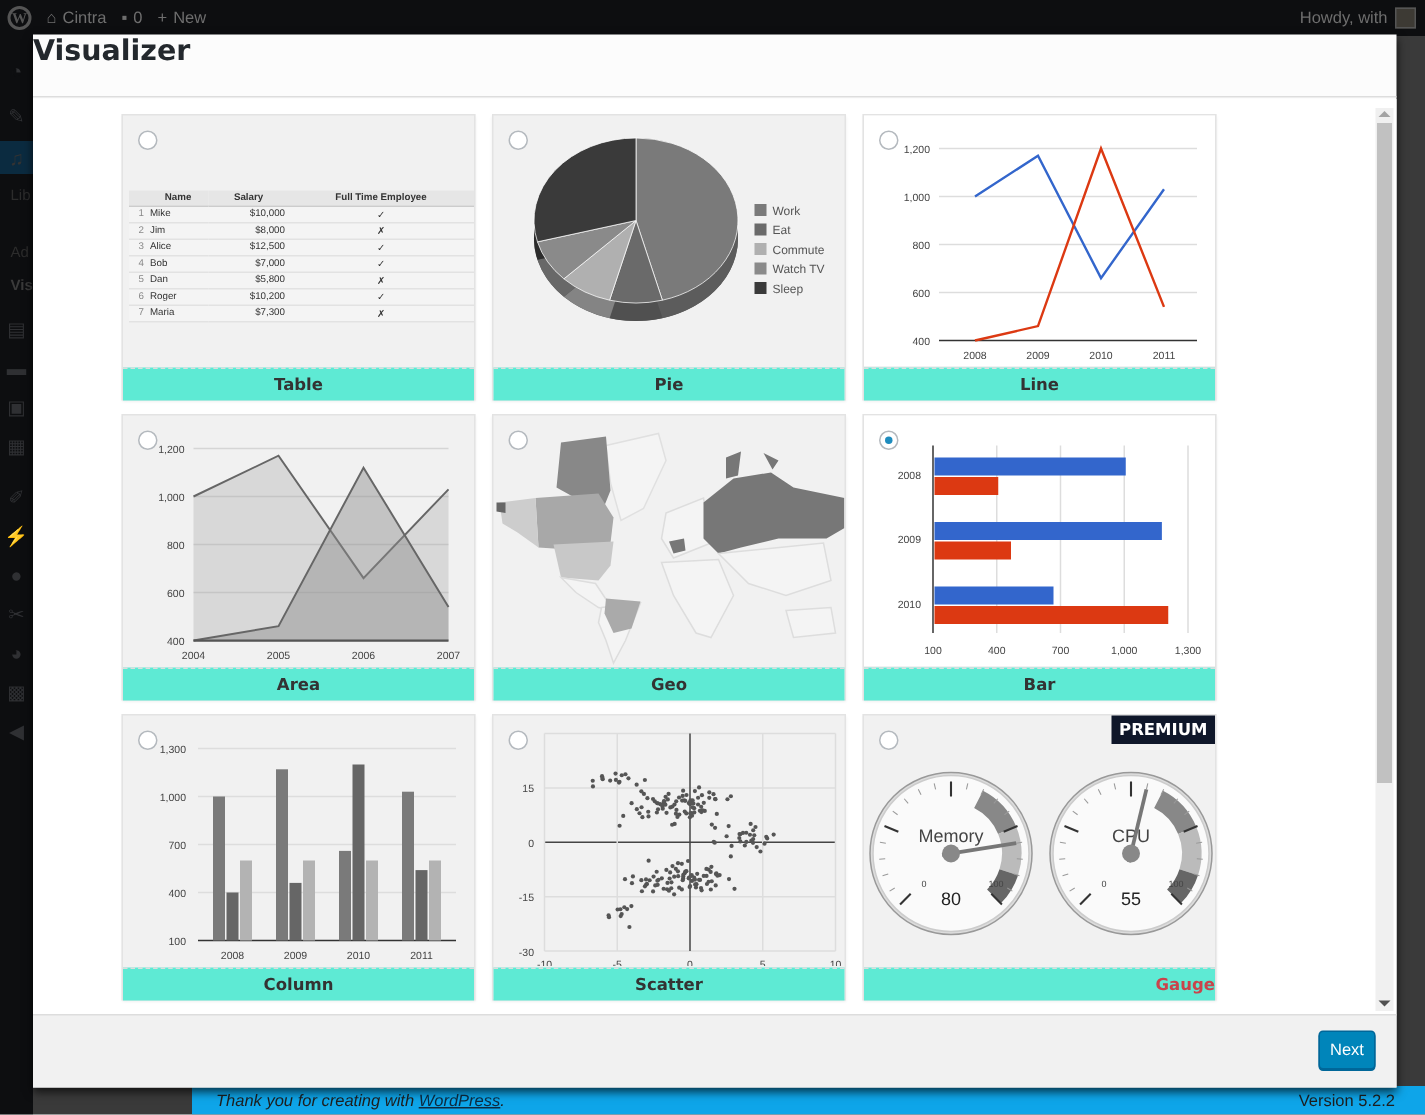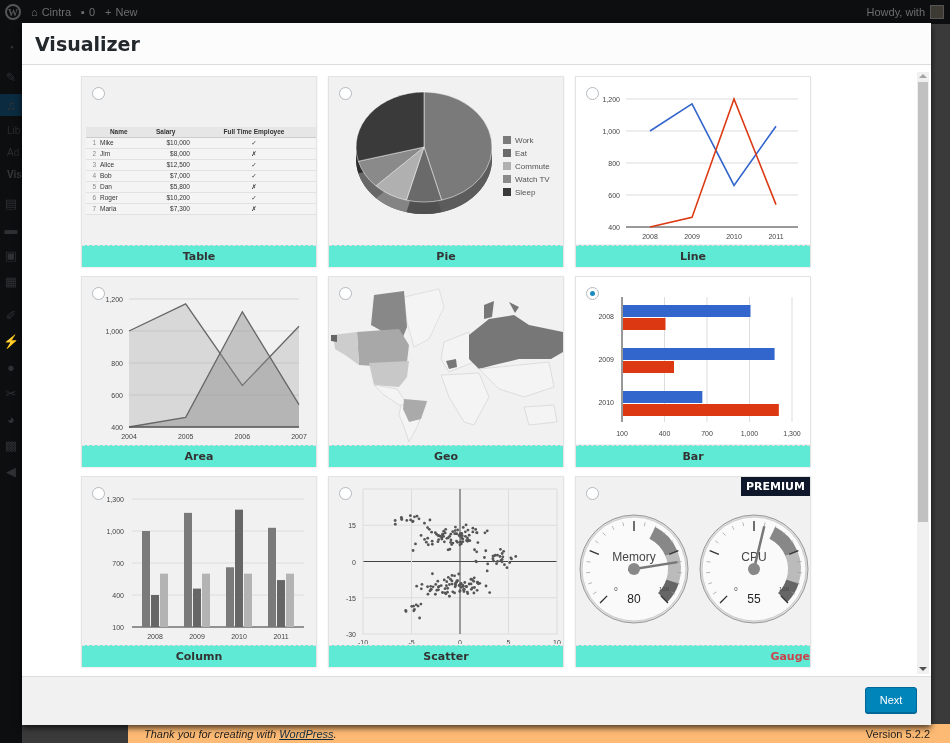--- a/index.html
+++ b/index.html
@@ -14,32 +14,32 @@
   #adminbar .avatar { width: 14px; height: 14px; background: #3d3a34; border: 1px solid #555; }
 
   
   #sidebar { position: absolute; left: 0; top: 24px; width: 22px; height: 719px; background: #0d0e10; }
   #sidebar .mi { width: 22px; height: 22px; display: flex; align-items: center; justify-content: center; color: #2f3033; font-size: 13px; }
   #sidebar .mi.active { background: #0b2b40; color: #333; }
   #sidebar .sub { color: #2c2c2c; font-size: 10px; padding-left: 7px; height: 18px; line-height: 18px; overflow: hidden; white-space: nowrap; }
   #sidebar .sub.cur { color: #3a3a3a; font-weight: bold; }
 
   
-  #wpfooter { position: absolute; left: 128px; top: 724px; width: 822px; height: 19px; background: #fdba74; font-size: 11px; color: #1e1e1e; display: flex; align-items: center; padding-left: 16px; }
+  #wpfooter { position: absolute; left: 128px; top: 724px; width: 822px; height: 19px; background: #0ea5e9; font-size: 11px; color: #1e1e1e; display: flex; align-items: center; padding-left: 16px; }
   #wpfooter em { font-style: italic; }
   #wpfooter a { color: #0e2b40; text-decoration: underline; }
   #wpfooter .ver { margin-left: auto; margin-right: 20px; }
 
   
   #modal { position: absolute; left: 22px; top: 23px; width: 909px; height: 702px; background: #fcfcfc; box-shadow: 0 3px 6px rgba(0,0,0,0.7); }
-  #modal-header { height: 42px; border-bottom: 1px solid #ddd; display: flex; align-items: center; padding-left: 13px; }
+  #modal-header { height: 42px; border-bottom: 1px solid #ddd; display: flex; align-items: flex-start; }
   #modal-title { font-size: 19px; color: #23282d; font-family: "DejaVu Sans", sans-serif; }
   #modal-body { position: absolute; top: 43px; left: 0; width: 909px; height: 610px; overflow: hidden; background: #fff; }
   #modal-footer { position: absolute; left: 0; top: 653px; width: 909px; height: 49px; background: #f1f1f1; border-top: 1px solid #ddd; }
-  #next-btn { position: absolute; right: 14px; top: 10px; width: 52px; height: 26px; background: #0085ba; border: 1px solid #006799; border-radius: 3px; color: #fff; font-size: 11px; box-shadow: 0 1px 0 #006799; font-family: "Liberation Sans", sans-serif; }
+  #next-btn { position: absolute; right: 14px; top: 10px; width: 38px; height: 26px; background: #0085ba; border: 1px solid #006799; border-radius: 3px; color: #fff; font-size: 11px; box-shadow: 0 1px 0 #006799; font-family: "Liberation Sans", sans-serif; }
 
   
   #scrollbar { position: absolute; left: 895px; top: 6px; width: 12px; height: 602px; background: #f0f0f0; }
   #scroll-thumb { position: absolute; left: 1px; top: 10px; width: 10px; height: 440px; background: #c1c1c1; }
   .sc-arrow { position: absolute; left: 2px; width: 0; height: 0; border-left: 4px solid transparent; border-right: 4px solid transparent; }
   #scroll-up { top: 2px; border-bottom: 4px solid #a3a3a3; }
   #scroll-down { bottom: 3px; border-top: 4px solid #505050; }
 
   
   .card { position: absolute; width: 236px; height: 191px; background: #f1f1f1; border: 1px solid #e3e3e3; box-shadow: 0 1px 2px rgba(0,0,0,0.08); }
@@ -80,21 +80,21 @@
     <span>Howdy, with</span>
     <span class="avatar"></span>
   </div>
 </div>
 
 <div id="sidebar">
   <div class="mi" style="margin-top:12px">◔</div>
   <div class="mi" style="margin-top:8px">✎</div>
   <div class="mi active" style="margin-top:6px">♫</div>
   <div class="sub" style="margin-top:6px">Lib</div>
-  <div class="sub" style="margin-top:4px">Ad</div>
+  <div class="sub" style="margin-top:20px">Ad</div>
   <div class="sub cur" style="margin-top:4px">Vis</div>
   <div class="mi" style="margin-top:8px">▤</div>
   <div class="mi" style="margin-top:4px">▬</div>
   <div class="mi" style="margin-top:4px">▣</div>
   <div class="mi" style="margin-top:4px">▦</div>
   <div class="mi" style="margin-top:12px">✐</div>
   <div class="mi" style="margin-top:4px">⚡</div>
   <div class="mi" style="margin-top:4px">●</div>
   <div class="mi" style="margin-top:4px">✂</div>
   <div class="mi" style="margin-top:4px">◕</div>

